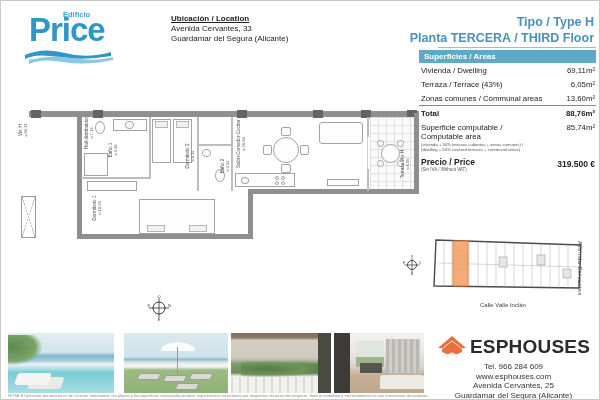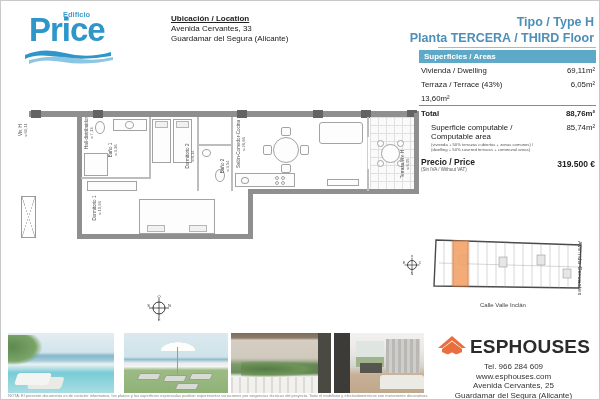--- a/index.html
+++ b/index.html
@@ -16,21 +16,21 @@
   .loc-title{font-weight:bold;text-decoration:underline}
   .heading{position:absolute;right:5px;top:13px;width:260px;text-align:right;color:#4c8fb8;font-weight:bold;font-size:12.5px;line-height:16px}
 
   
   .tbl{position:absolute;left:418px;top:46px;width:177px;font-size:7.8px;color:#222}
   .tbl-topline{position:absolute;left:19px;top:0;width:158px;height:1px;background:#b5b5b5}
   .tbl-head{margin-top:3px;background:#5fa9c8;color:#fff;font-weight:bold;padding:2px 5px;font-size:8px}
   .trow{display:flex;justify-content:space-between;padding:2.5px 1px 2.5px 2px}
   .trow.total{border-top:1px solid #888;font-weight:bold}
   .trow .val{text-align:right}
-  .comp{display:flex;justify-content:space-between;padding:3px 1px 0 12px}
+  .comp{display:flex;justify-content:space-between;padding:3px 1px 0 2px}
   .comp .lbl{line-height:9px}
   .comp .note{font-size:4.2px;color:#555;line-height:5px;margin-top:1px}
   .price{display:flex;justify-content:space-between;padding:0 1px 0 2px;position:absolute;left:0;top:110px;width:177px}
   .price .lbl{font-weight:bold;font-size:8.5px}
   .price .note{font-size:4.5px;color:#555;font-weight:normal}
   .price .val{font-weight:bold;font-size:8.5px;padding-top:2px}
 
   
   .plan{position:absolute;left:0;top:0;width:600px;height:400px;pointer-events:none}
   .wall{position:absolute;background:#8f8f8f}
@@ -113,20 +113,21 @@
     <div class="tbl-head">Superficies / Areas</div>
     <div class="trow">
       <span>Vivienda / Dwelling</span>
       <span class="val">69,11m²</span>
     </div>
     <div class="trow">
       <span>Terraza / Terrace (43%)</span>
       <span class="val">6,05m²</span>
     </div>
     <div class="trow">
+      <span>Zonas comunes / Communal areas</span>
       <span class="val">13,60m²</span>
     </div>
     <div class="trow total">
       <span>Total</span>
       <span class="val">88,76m²</span>
     </div>
     <div class="comp">
       <div class="lbl">
         <div>Superficie computable /</div>
         <div>Computable area</div>

